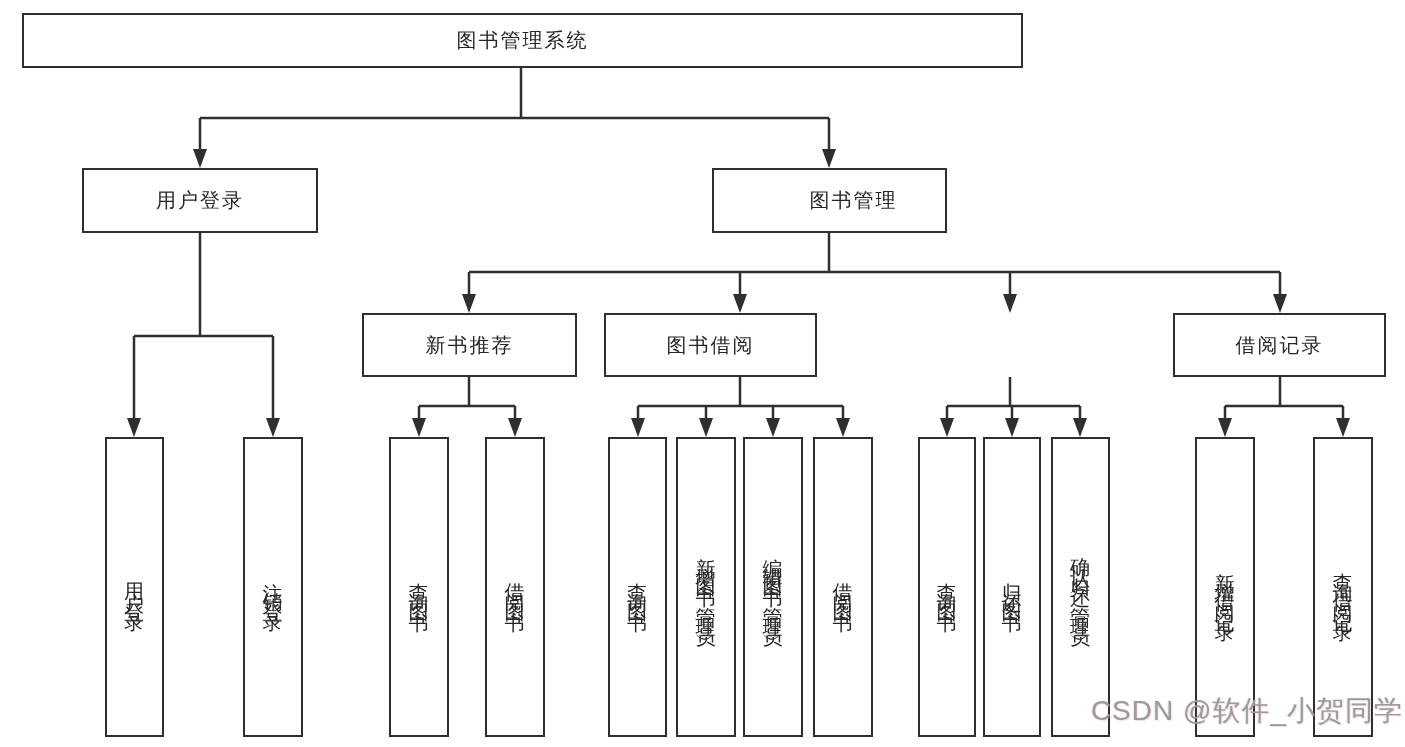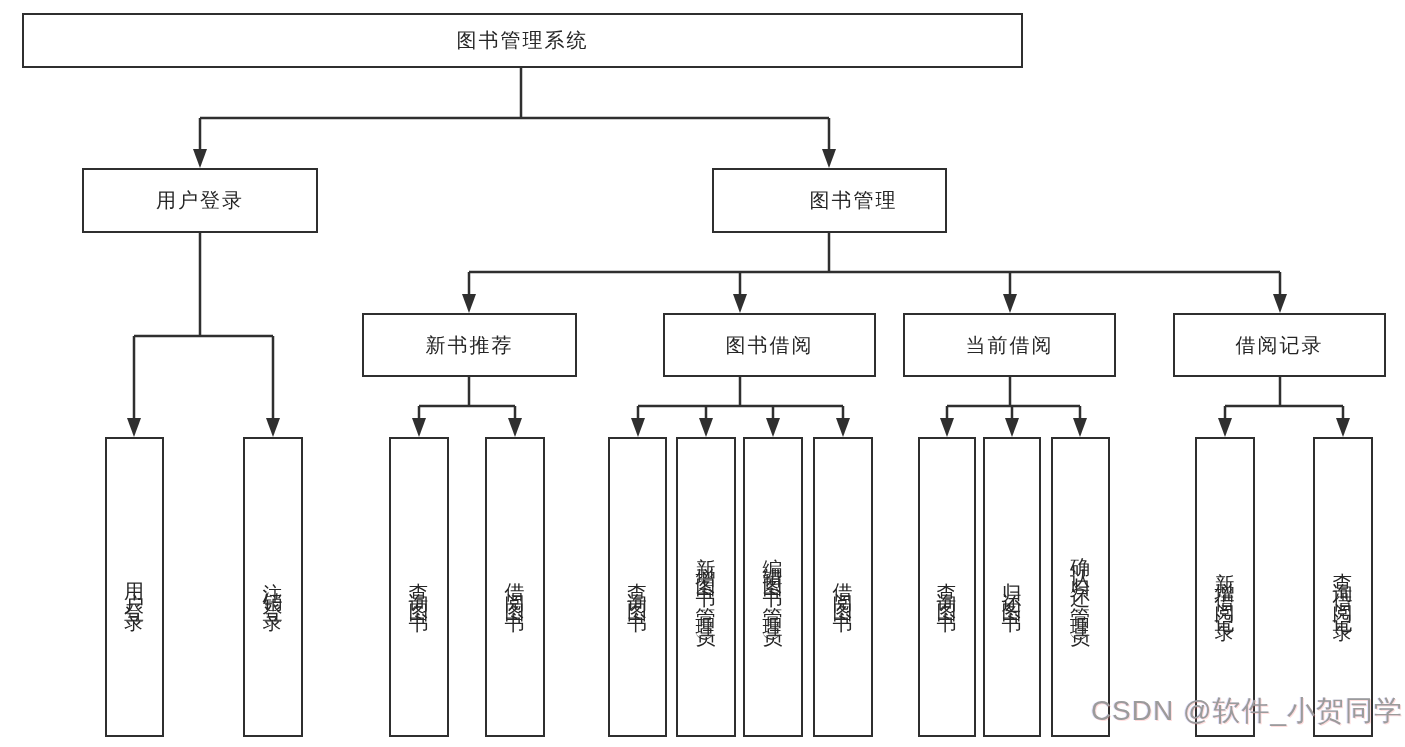--- a/index.html
+++ b/index.html
@@ -101,25 +101,22 @@
   <div class="node" style="left:82px;top:168px;width:236px;height:65px;">
     <span class="hlabel">用户登录</span>
   </div>
   <div class="node" style="left:712px;top:168px;width:235px;height:65px;padding-left:48px;">
     <span class="hlabel">图书管理</span>
   </div>
 
   <div class="node" style="left:362px;top:313px;width:215px;height:64px;align-items:center;">
     <span class="hlabel">新书推荐</span>
   </div>
-  <div class="node" style="left:663px;top:313px;width:213px;height:64px;text-align:center;">
+  <div class="node" style="left:604px;top:313px;width:213px;height:64px;text-align:center;">
     <span class="hlabel">图书借阅</span>
-  </div>
-  <div class="node" style="left:903px;top:313px;width:213px;height:64px;">
-    <span class="hlabel">当前借阅</span>
   </div>
   <div class="node" style="left:1173px;top:313px;width:213px;height:64px;">
     <span class="hlabel">借阅记录</span>
   </div>
 
   <div class="node leaf" style="left:105px;width:59px;">
     <span class="vlabel">用户登录</span>
   </div>
   <div class="node leaf" style="left:243px;width:60px;">
     <span class="vlabel">注销登录</span>

